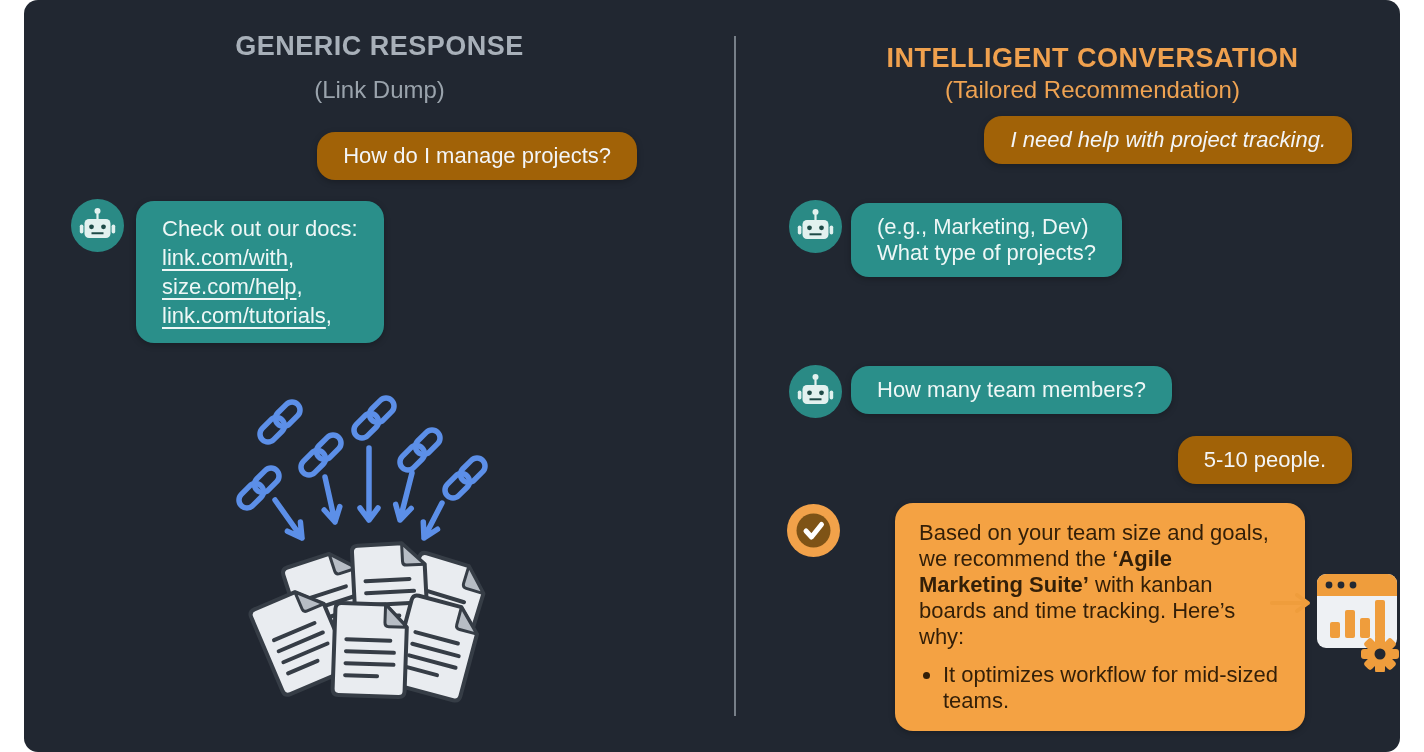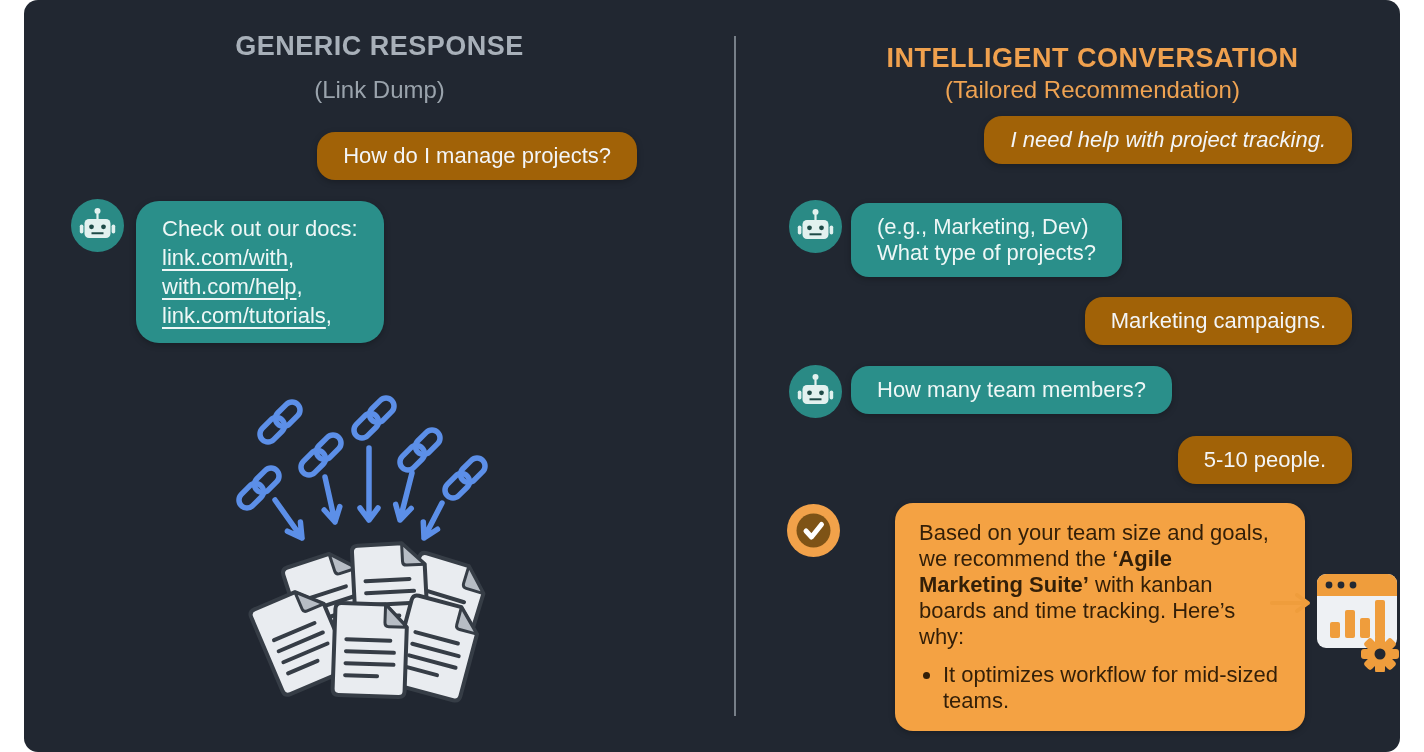--- a/index.html
+++ b/index.html
@@ -66,24 +66,24 @@
       <circle cx="26.5" cy="12" r="3" fill="#e2f1ef"></circle>
       <rect x="13.5" y="20" width="26" height="19" rx="4.5" fill="#e2f1ef"></rect>
       <rect x="8.8" y="25.5" width="3.6" height="9" rx="1.8" fill="#e2f1ef"></rect>
       <rect x="40.6" y="25.5" width="3.6" height="9" rx="1.8" fill="#e2f1ef"></rect>
       <circle cx="20.5" cy="27.8" r="2.4" fill="#1e4a47"></circle>
       <circle cx="32.5" cy="27.8" r="2.4" fill="#1e4a47"></circle>
       <line x1="20.5" y1="34.3" x2="32.5" y2="34.3" stroke="#1e4a47" stroke-width="2"></line>
     </svg>
   </div>
 
-  <div class="bubble bot docs-bubble" style="left:112px;top:201px;border-radius:23px;">
+  <div class="bubble bot docs-bubble" style="left:112px;top:201px;">
     <div>Check out our docs:</div>
     <div><a class="doc-link">link.com/with</a><span>,</span></div>
-    <div><a class="doc-link">with.com/help</a><span>,</span></div>
+    <div><a class="doc-link">size.com/help</a><span>,</span></div>
     <div><a class="doc-link">link.com/tutorials</a><span>,</span></div>
   </div>
 
   <div class="illustration" style="left:198px;top:388px;">
     <svg width="306" height="330" viewBox="0 0 306 330">
       <defs>
         <g id="chain" fill="none" stroke="#5c8fe8" stroke-width="5.5">
           <g transform="rotate(-45)">
             <rect x="-25" y="-8" width="28" height="16" rx="8"></rect>
             <rect x="-3" y="-8" width="28" height="16" rx="8"></rect>
@@ -137,21 +137,20 @@
       <circle cx="20.5" cy="27.8" r="2.4" fill="#1e4a47"></circle>
       <circle cx="32.5" cy="27.8" r="2.4" fill="#1e4a47"></circle>
       <line x1="20.5" y1="34.3" x2="32.5" y2="34.3" stroke="#1e4a47" stroke-width="2"></line>
     </svg>
   </div>
   <div class="bubble bot" style="left:827px;top:203px;">
     <div>(e.g., Marketing, Dev)</div>
     <div>What type of projects?</div>
   </div>
 
-  <div class="bubble user" style="top:297px;right:48px;">Marketing campaigns.</div>
 
   <div class="avatar" style="left:765px;top:365px;">
     <svg width="53" height="53" viewBox="0 0 53 53">
       <circle cx="26.5" cy="26.5" r="26.5" fill="#2a8a85"></circle>
       <line x1="26.5" y1="21" x2="26.5" y2="14.5" stroke="#e2f1ef" stroke-width="2.2"></line>
       <circle cx="26.5" cy="12" r="3" fill="#e2f1ef"></circle>
       <rect x="13.5" y="20" width="26" height="19" rx="4.5" fill="#e2f1ef"></rect>
       <rect x="8.8" y="25.5" width="3.6" height="9" rx="1.8" fill="#e2f1ef"></rect>
       <rect x="40.6" y="25.5" width="3.6" height="9" rx="1.8" fill="#e2f1ef"></rect>
       <circle cx="20.5" cy="27.8" r="2.4" fill="#1e4a47"></circle>

